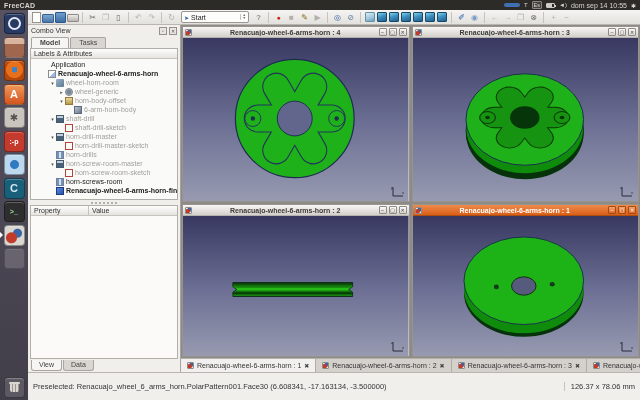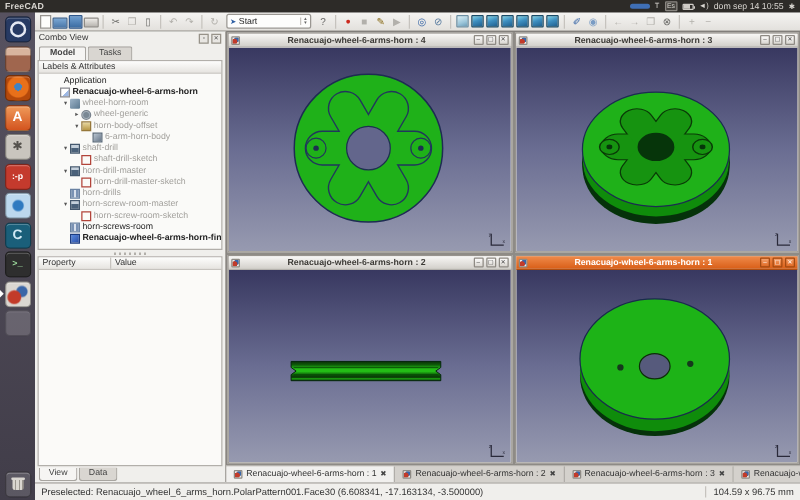--- a/index.html
+++ b/index.html
@@ -124,21 +124,21 @@
   .sw-body svg.scene { position:absolute; inset:0; width:100%; height:100%; }
   .axis { position:absolute; right:3px; bottom:2px; width:16px; height:14px; }
 
   
   .tabbar { height:14px; background:#d4d1cc; border-top:1px solid #b5b2ad; display:flex; align-items:stretch; flex:0 0 auto; overflow:hidden; }
   .wtab { display:flex; align-items:center; gap:3px; padding:0 6px; border-right:1px solid #b0ada8; font-size:7px; color:#333; background:#d4d1cc; white-space:nowrap; }
   .wtab.active { background:#f1f0ee; }
   .wtab .close { font-size:6px; color:#444; font-weight:bold; }
 
   
-  .statusbar { height:14px; background:#f0efec; border-top:1px solid #b9b6b1; display:flex; align-items:center; padding:0 5px; font-size:7.5px; color:#333; flex:0 0 auto; }
+  .statusbar { height:28px; background:#f0efec; border-top:1px solid #b9b6b1; display:flex; align-items:center; padding:0 5px; font-size:7.5px; color:#333; flex:0 0 auto; }
   .statusbar .msg { flex:1; white-space:nowrap; overflow:hidden; text-overflow:ellipsis; }
   .statusbar .dims { border-left:1px solid #c6c3be; padding-left:6px; margin-left:6px; white-space:nowrap; }
 </style>
 </head>
 <body>
 
 <div class="screen">
 
   <div class="menubar">
     <span class="appname">FreeCAD</span>
@@ -588,17 +588,17 @@
                 <span class="fc-mini"></span>
                 <span>Renacuajo-wheel-6-arms-horn : 4</span>
 
               </span>
             </div>
         </div>
       </div>
 
       <div class="statusbar">
         <span class="msg">Preselected: Renacuajo_wheel_6_arms_horn.PolarPattern001.Face30 (6.608341, -17.163134, -3.500000)</span>
-        <span class="dims">104.59 x 96.75 mm</span>
+        <span class="dims">126.37 x 78.06 mm</span>
       </div>
     </div>
   </div>
 </div>
 
 </body></html>

